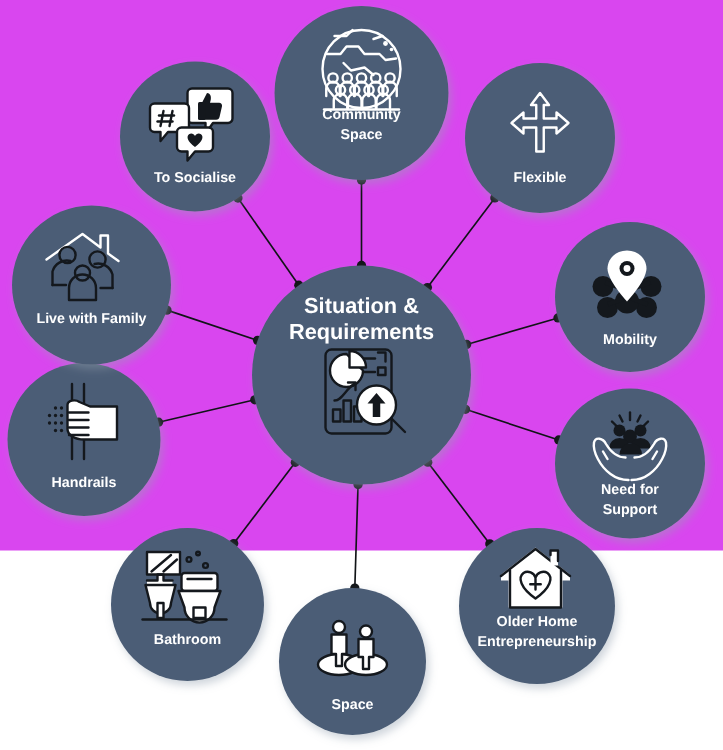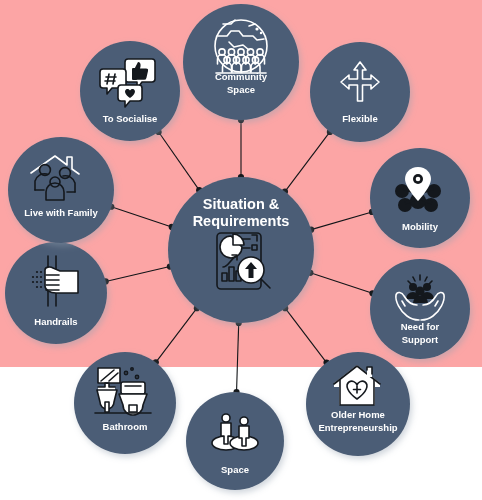--- a/index.html
+++ b/index.html
@@ -10,21 +10,21 @@
   body {
     width: 482px;
     height: 500px;
     font-family: "Liberation Sans", sans-serif;
     overflow: hidden;
   }
   #diagram-root {
     position: relative;
     width: 482px;
     height: 367px;
-    background: #fca5a5;
+    background: #d946ef;
   }
   svg.canvas {
     position: absolute;
     top: 0; left: 0;
     width: 482px;
     height: 500px;
   }
   .node-label {
     fill: #ffffff;
     font-family: "Liberation Sans", sans-serif;

